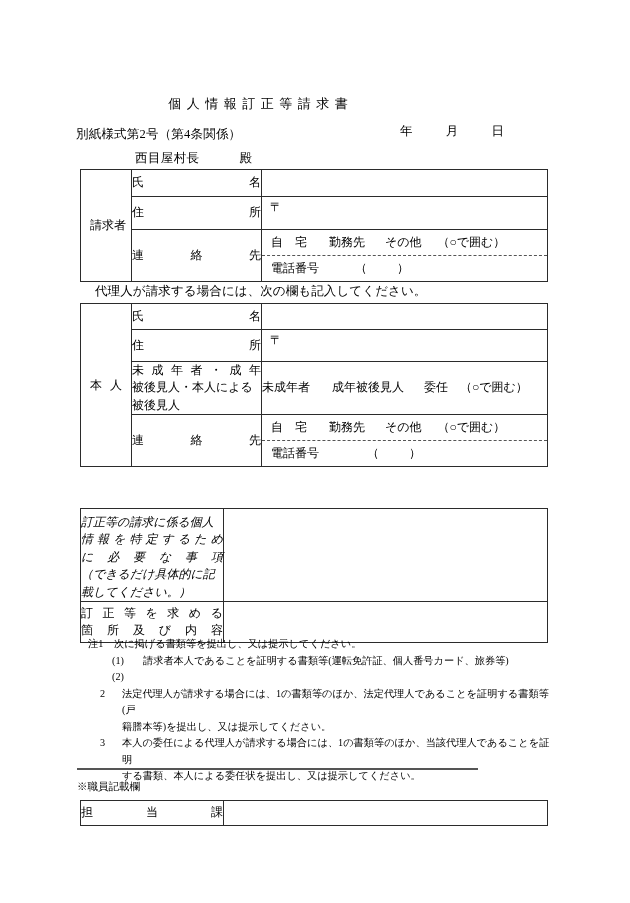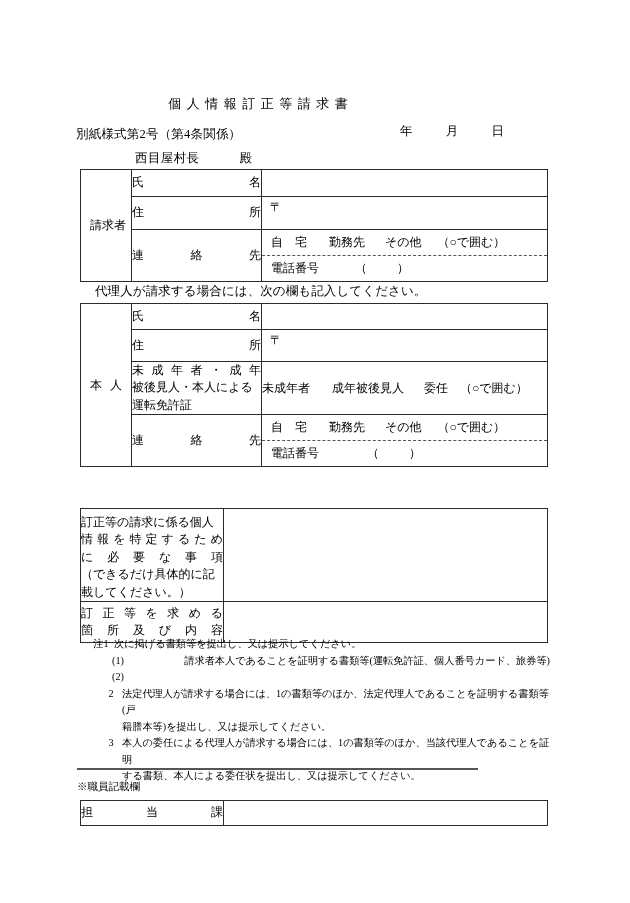--- a/index.html
+++ b/index.html
@@ -85,20 +85,21 @@
     padding: 3px 8px 3px 8px;
     line-height: 1.45;
   }
   .cell-label-center {
     text-align: center;
   }
   .cell-blank { background: #fff; }
   .cell-content {
     padding: 4px 8px;
     line-height: 1.5;
+    font-family: Liberation Mono, monospace;
   }
 
   
   .vlabel {
     display: flex;
     justify-content: space-between;
     padding: 0 9px;
     width: 100%;
     box-sizing: border-box;
   }
@@ -139,37 +140,37 @@
     line-height: 1.62;
   }
   .note-row {
     display: flex;
     align-items: flex-start;
     margin-bottom: 0px;
   }
   .note-num {
     flex: 0 0 auto;
     width: 26px;
-    text-align: center;
+    text-align: left;
     white-space: nowrap;
   }
   .note-body {
     flex: 1 1 auto;
     text-indent: 0;
   }
   .subnote-row {
     display: flex;
     align-items: flex-start;
     padding-left: 24px;
   }
   .subnote-num {
     flex: 0 0 auto;
     width: 31px;
   }
-  .subnote-body { flex: 1 1 auto; text-align: right; }
+  .subnote-body { flex: 1 1 auto; }
   .note-row.indent2 { padding-left: 12px; }
   .note-row.indent2 .note-num { width: 22px; }
 
   
   #staff-rule {
     position: absolute;
     left: 77px; top: 768px;
     width: 401px;
     height: 0;
     border-top: 2px solid #555;
@@ -297,21 +298,21 @@
             <div class="spread">
               <span>未</span>
               <span>成</span>
               <span>年</span>
               <span>者</span>
               <span>・</span>
               <span>成</span>
               <span>年</span>
             </div>
             <div>被後見人・本人による</div>
-            <div>運転免許証</div>
+            <div>被後見人</div>
           </div>
         </td>
         <td class="cell-content">
           <span style="display:inline-block">未成年者</span><span style="display:inline-block;width:22px"></span><span style="display:inline-block">成年被後見人</span><span style="display:inline-block;width:20px"></span><span style="display:inline-block">委任</span><span style="display:inline-block;width:12px"></span><span style="display:inline-block">（○で囲む）</span>
         </td>
       </tr>
       <tr>
         <td class="cell-label" style="height:46px;">
           <div class="spread">
             <span>連</span>
@@ -333,21 +334,21 @@
 
 
   <table class="ftable" id="request-table" style="left:80px; top:508px; width:467px;">
     <colgroup>
       <col style="width:143px">
       <col style="width:324px">
     </colgroup>
     <tbody>
       <tr>
         <td class="cell-label" style="height:83px; vertical-align:top; padding-top:5px;">
-          <div style="line-height:1.45;">
+          <div style="line-height:1.45;font-style:italic;">
             <div>訂正等の請求に係る個人</div>
             <div class="spread">
               <span>情</span>
               <span>報</span>
               <span>を</span>
               <span>特</span>
               <span>定</span>
               <span>す</span>
               <span>る</span>
               <span>た</span>

